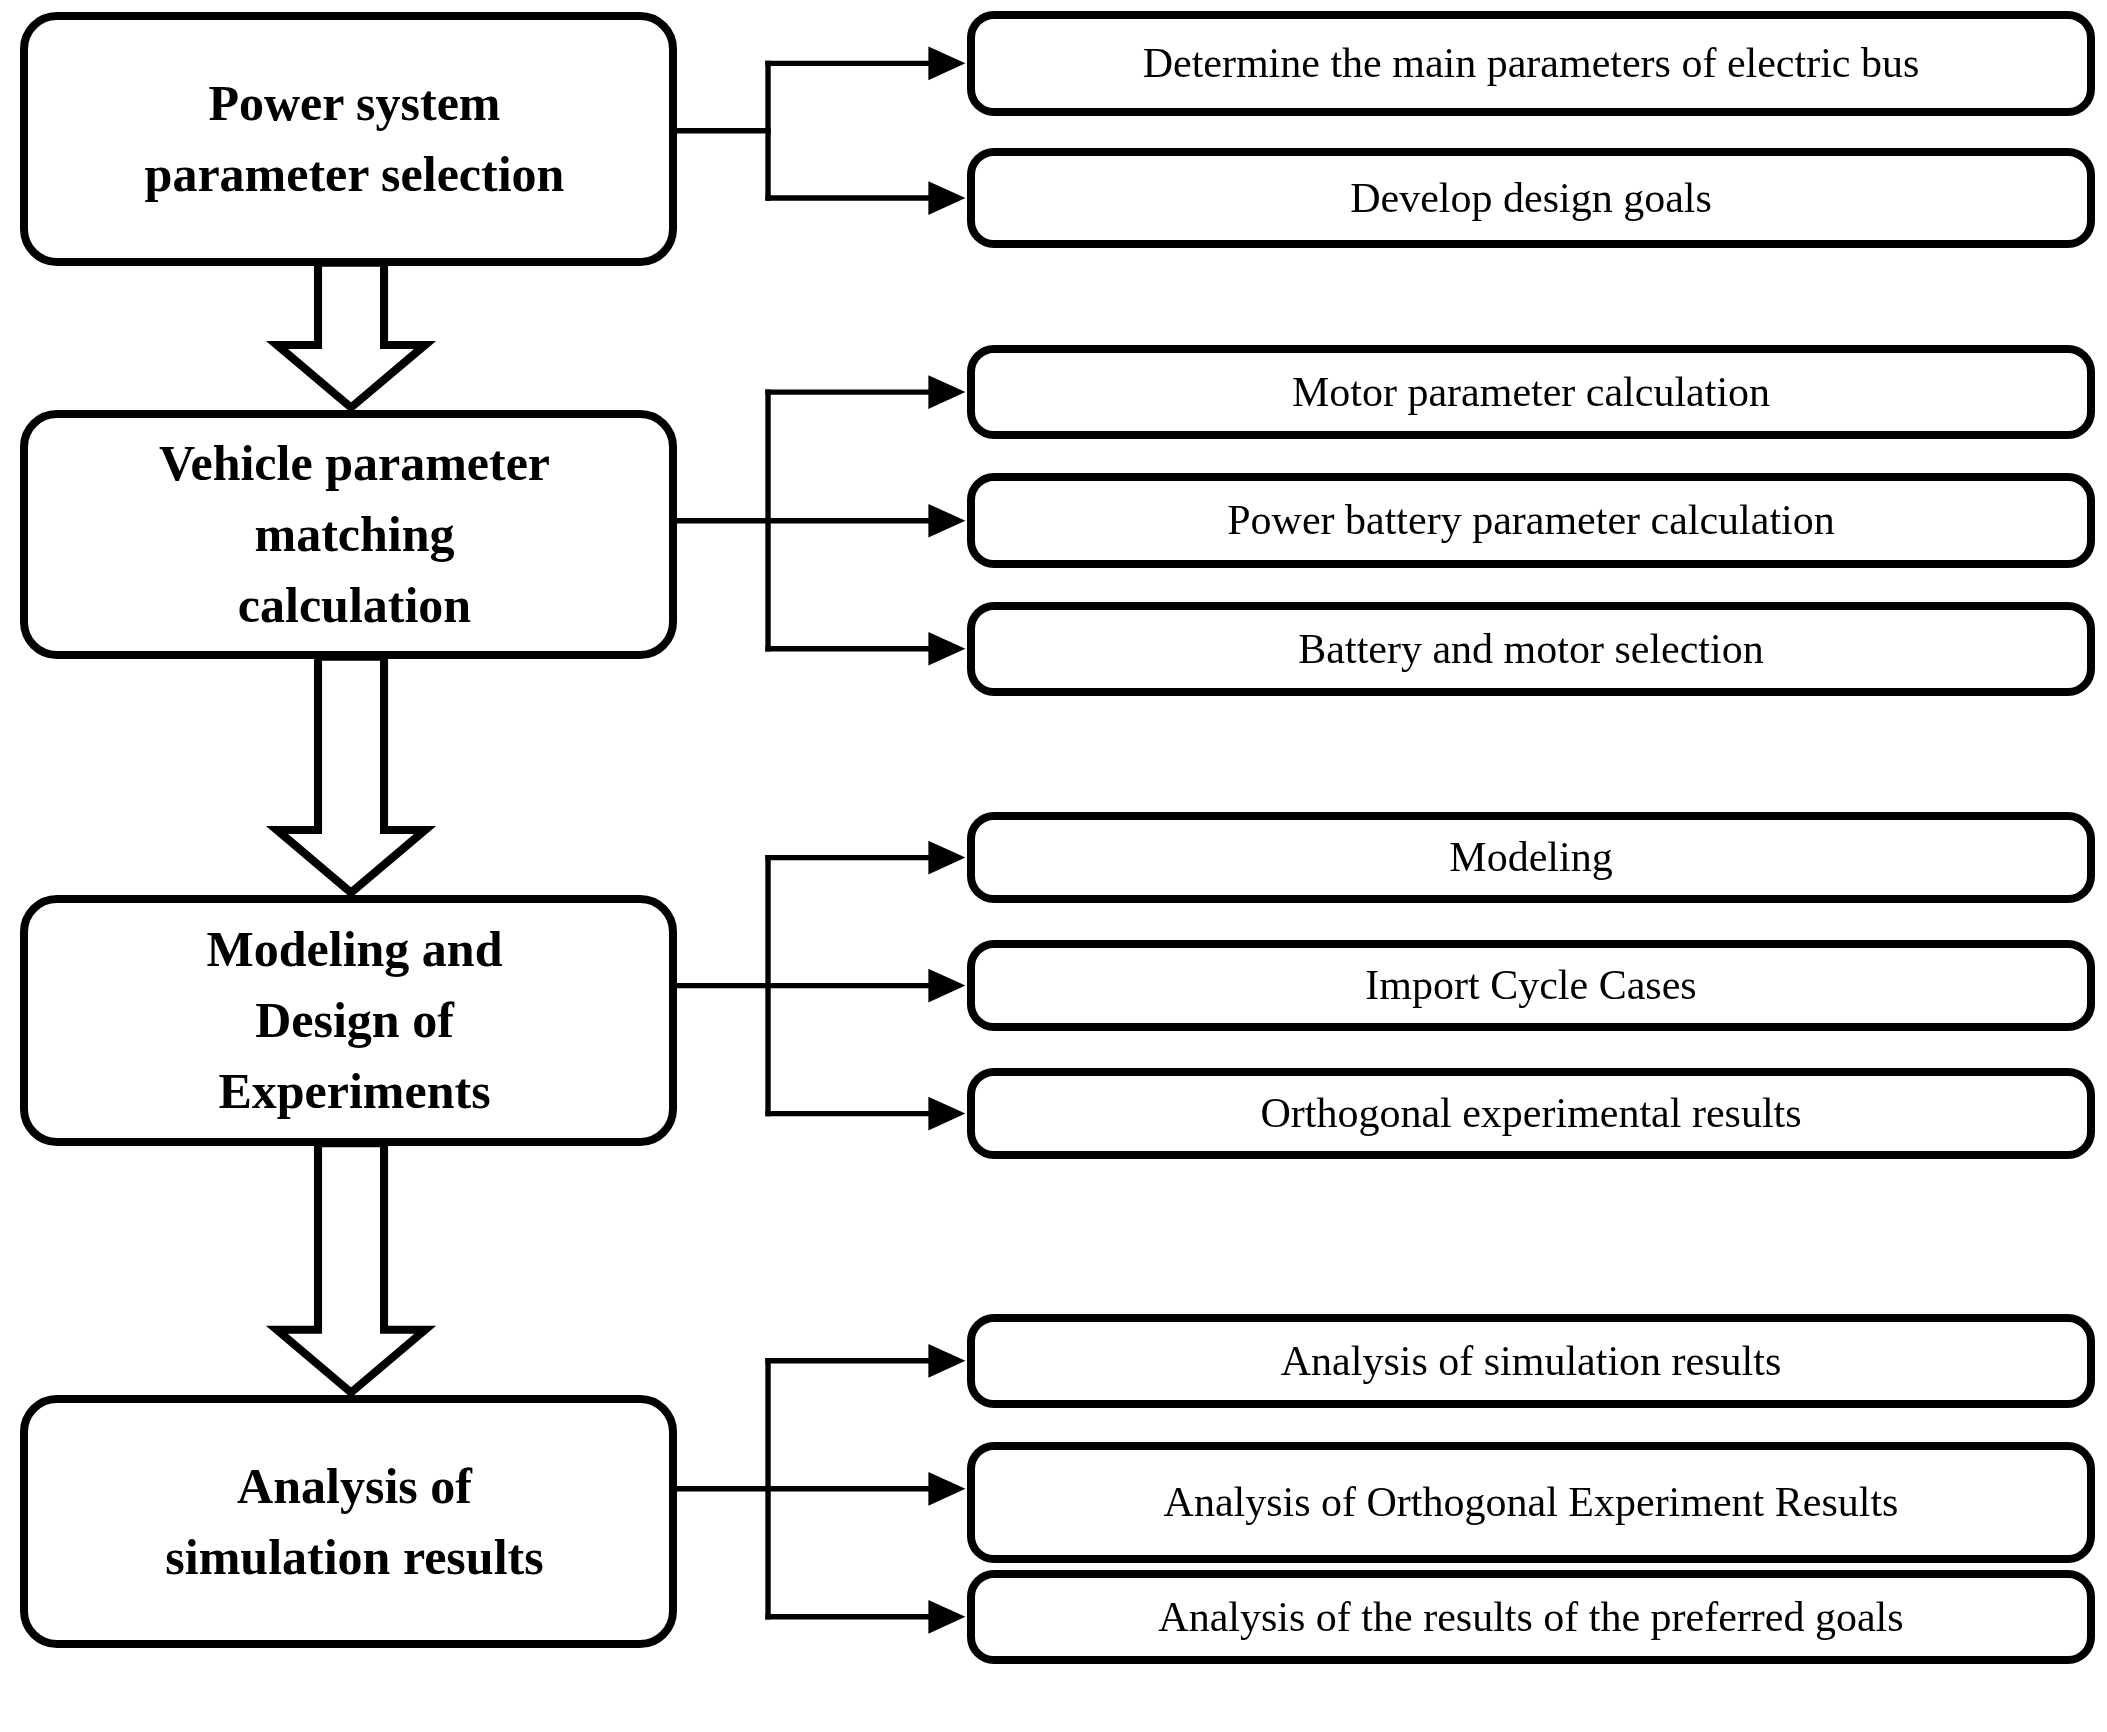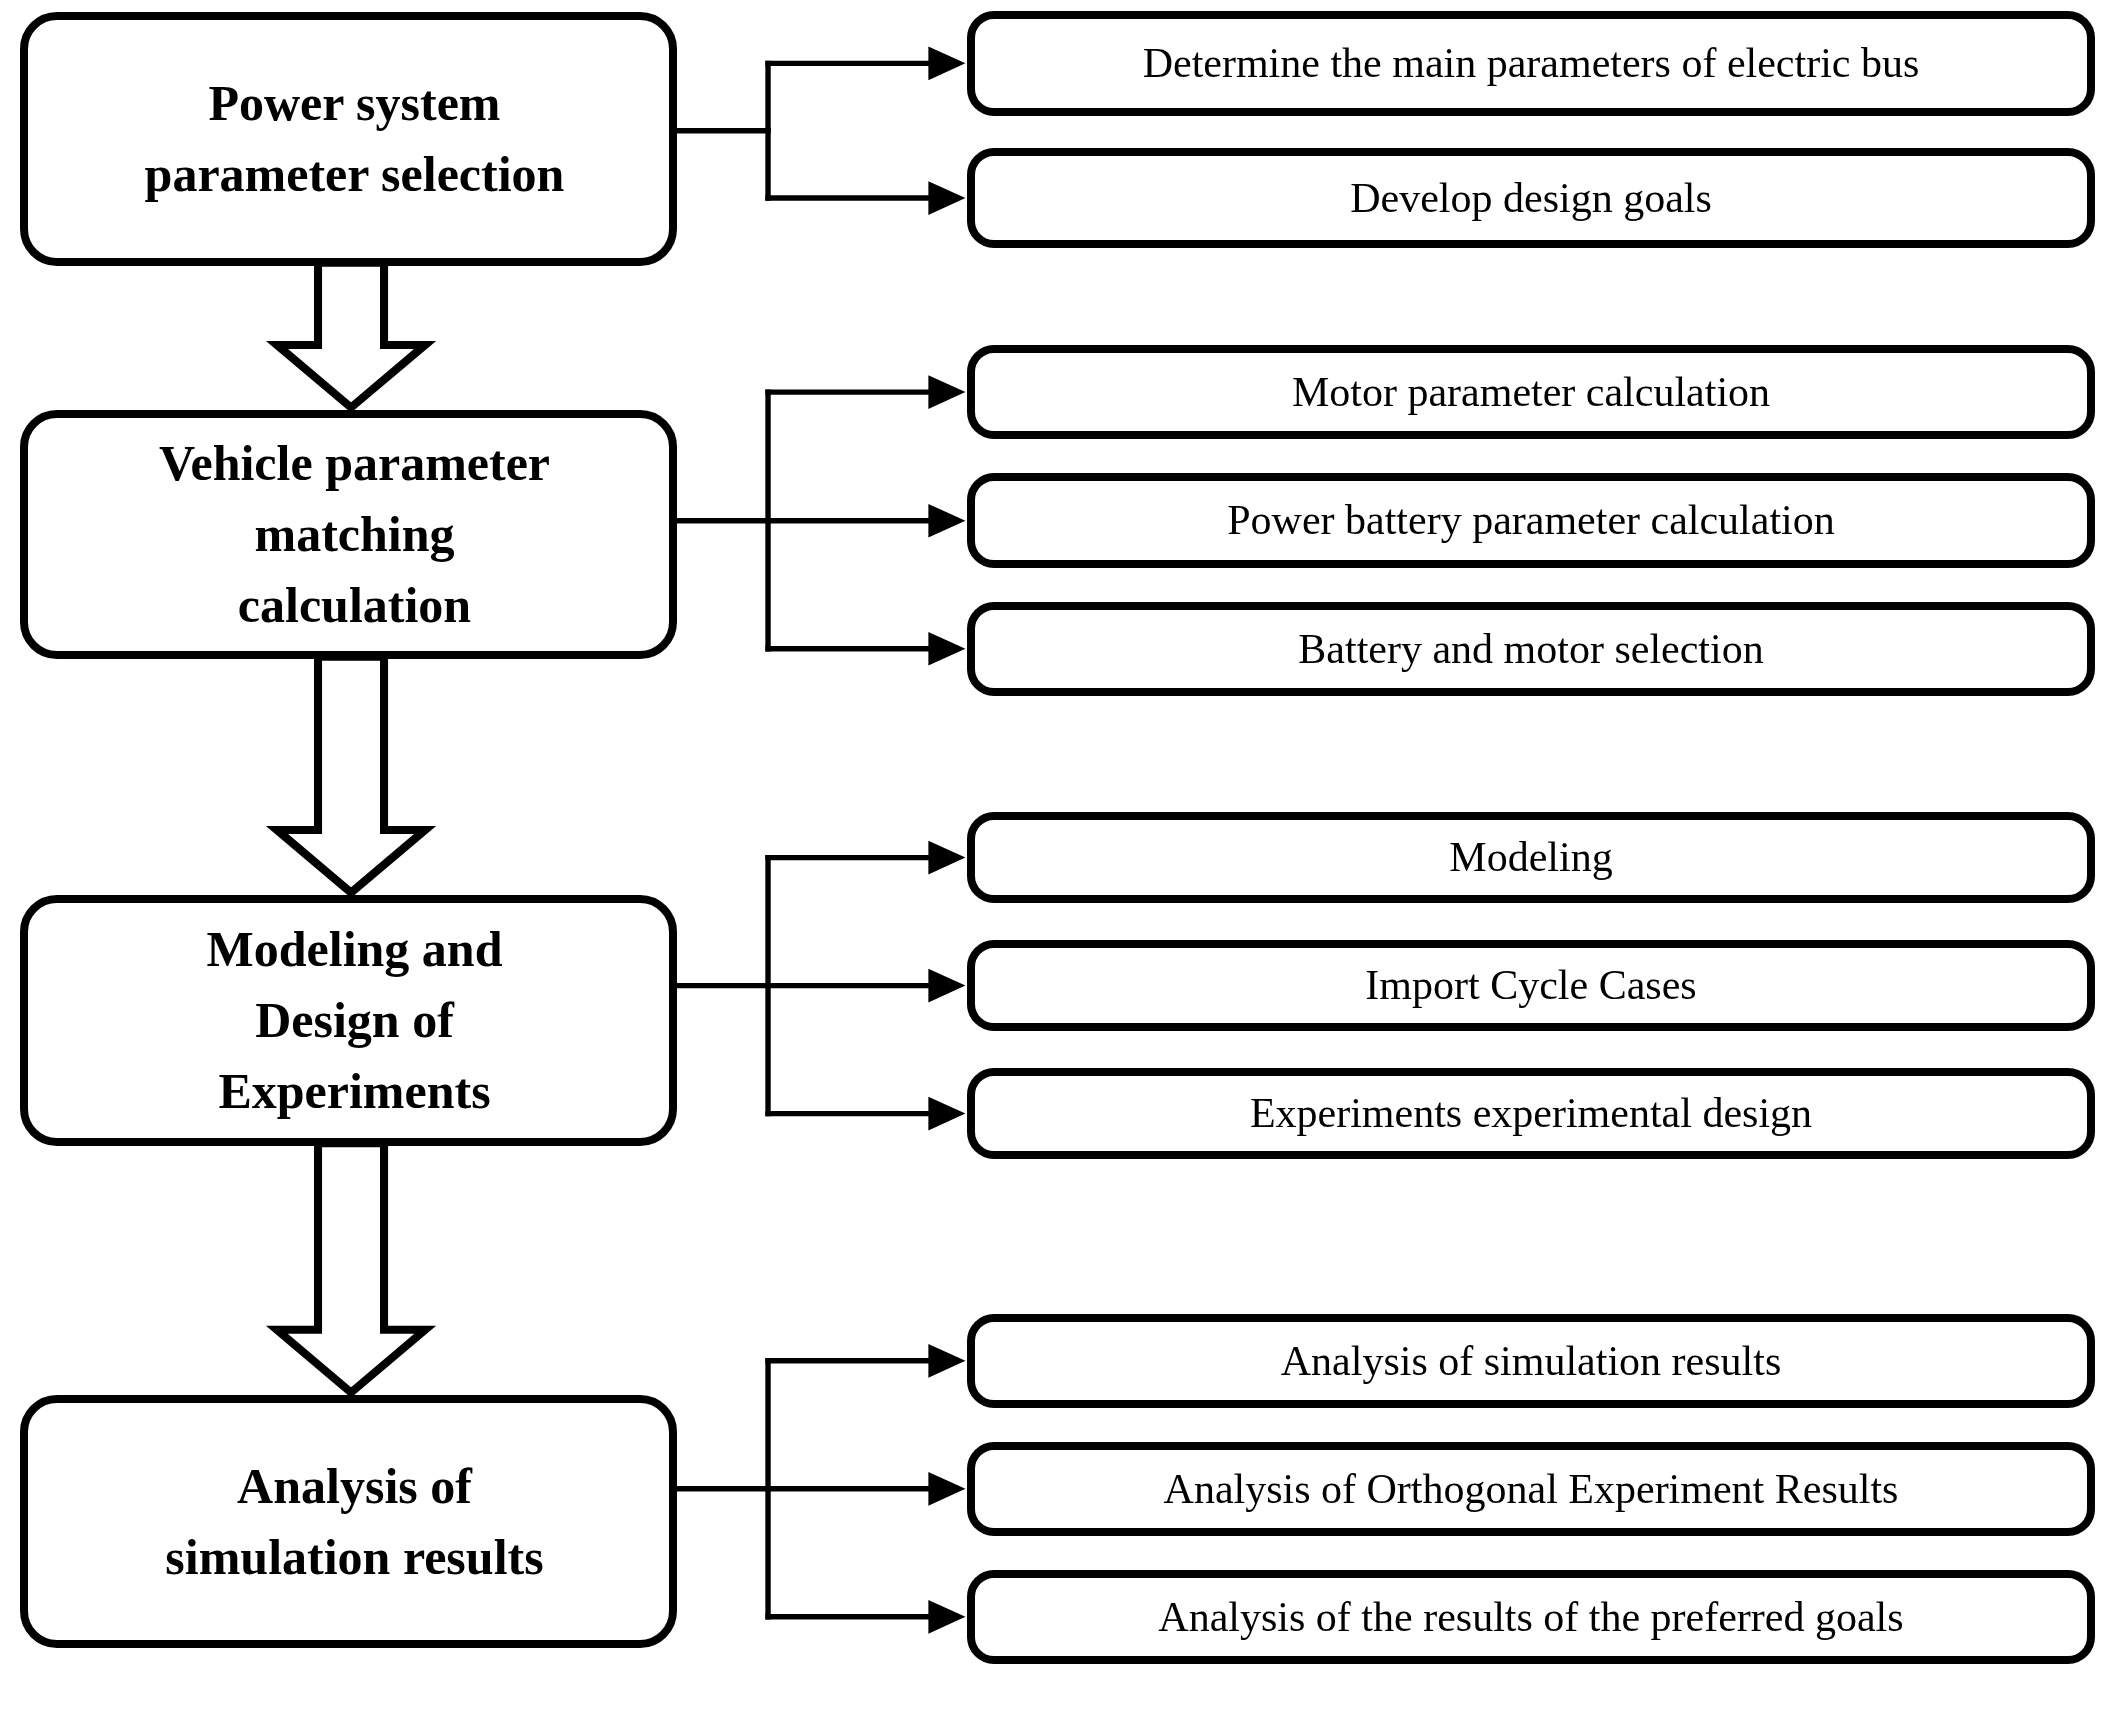--- a/index.html
+++ b/index.html
@@ -152,27 +152,27 @@
     <span>Battery and motor selection</span>
   </div>
 
   <div class="detail-box" style="top:812px; height:91px;">
     <span>Modeling</span>
   </div>
   <div class="detail-box" style="top:940px; height:91px;">
     <span>Import Cycle Cases</span>
   </div>
   <div class="detail-box" style="top:1068px; height:91px;">
-    <span>Experiments experimental design</span>
+    <span>Orthogonal experimental results</span>
   </div>
 
   <div class="detail-box" style="top:1314px; height:94px;">
     <span>Analysis of simulation results</span>
   </div>
-  <div class="detail-box" style="top:1442px; height:94px;">
+  <div class="detail-box" style="top:1442px; height:121px;">
     <span>Analysis of Orthogonal Experiment Results</span>
   </div>
   <div class="detail-box" style="top:1570px; height:94px;">
     <span>Analysis of the results of the preferred goals</span>
   </div>
 
 </div>
 
 
 </body></html>

